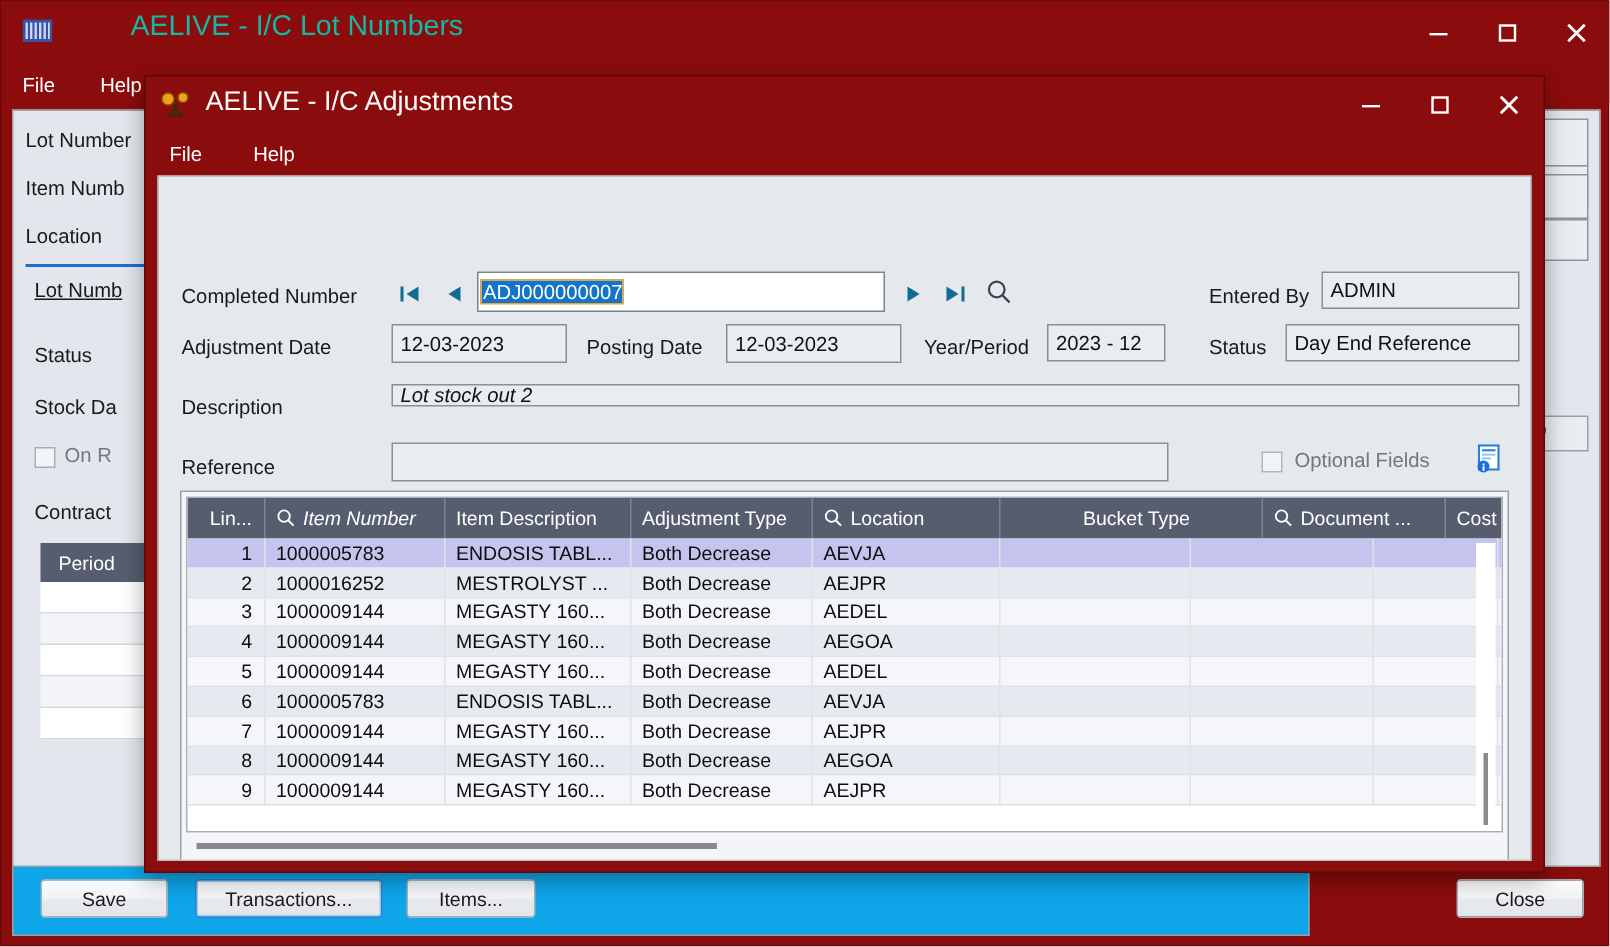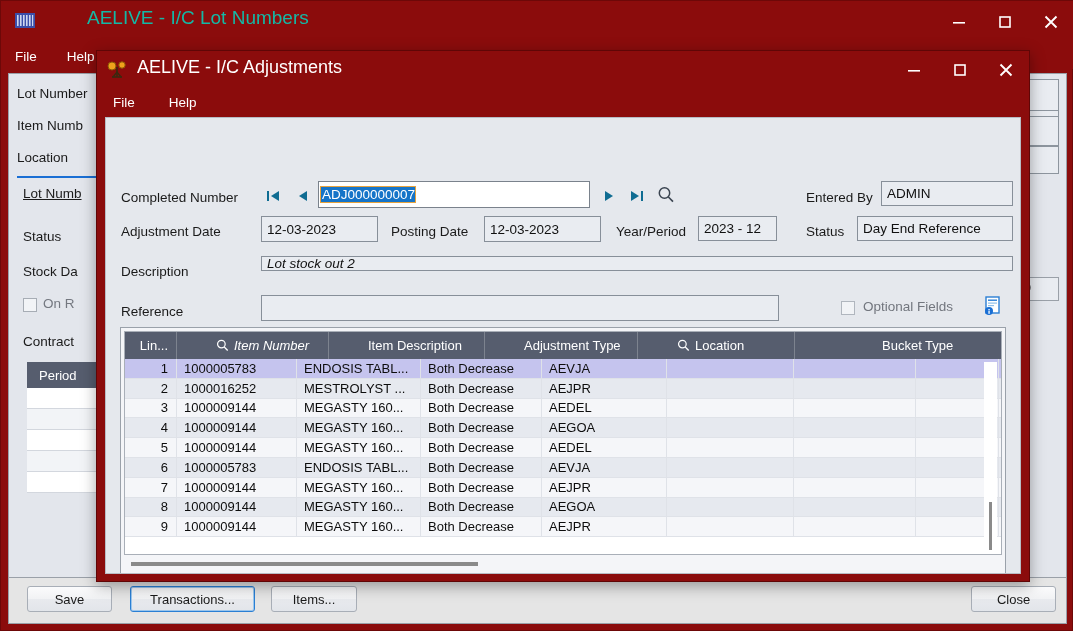--- a/index.html
+++ b/index.html
@@ -126,22 +126,22 @@
   .bg-checkbox {
     position: absolute;
     width: 14px; height: 14px;
     border: 1px solid #a7adb5;
     background: #f2f4f7;
     box-sizing: border-box;
   }
   .bg-footerbar {
     position: absolute;
     left: 7px; top: 577px;
-    width: 1059px; height: 46px;
-    background: #e5e5e5;
+    width: 865px; height: 46px;
+    background: #0ea5e9;
     border: 1px solid #9aa0a8;
     border-top: none;
     box-sizing: border-box;
   }
   .btn {
     position: absolute;
     background: linear-gradient(to bottom, #fbfbfc 0%, #f1f2f4 50%, #e8eaee 51%, #e2e5ea 100%);
     border: 1px solid #a8aeb7;
     border-radius: 3px;
     font-size: 13px;
@@ -276,21 +276,20 @@
     background: #ffffff;
     border: 1px solid #a9afb8;
     box-sizing: border-box;
     overflow: hidden;
   }
   .grid-head {
     display: flex;
     height: 27px;
     background: #565d6e;
     box-sizing: border-box;
-    gap: 32px;
   }
   .gh {
     color: #ffffff;
     font-size: 13px;
     display: flex;
     align-items: center;
     box-sizing: border-box;
     border-right: 1px solid #7d838f;
     padding-left: 7px;
     white-space: nowrap;

